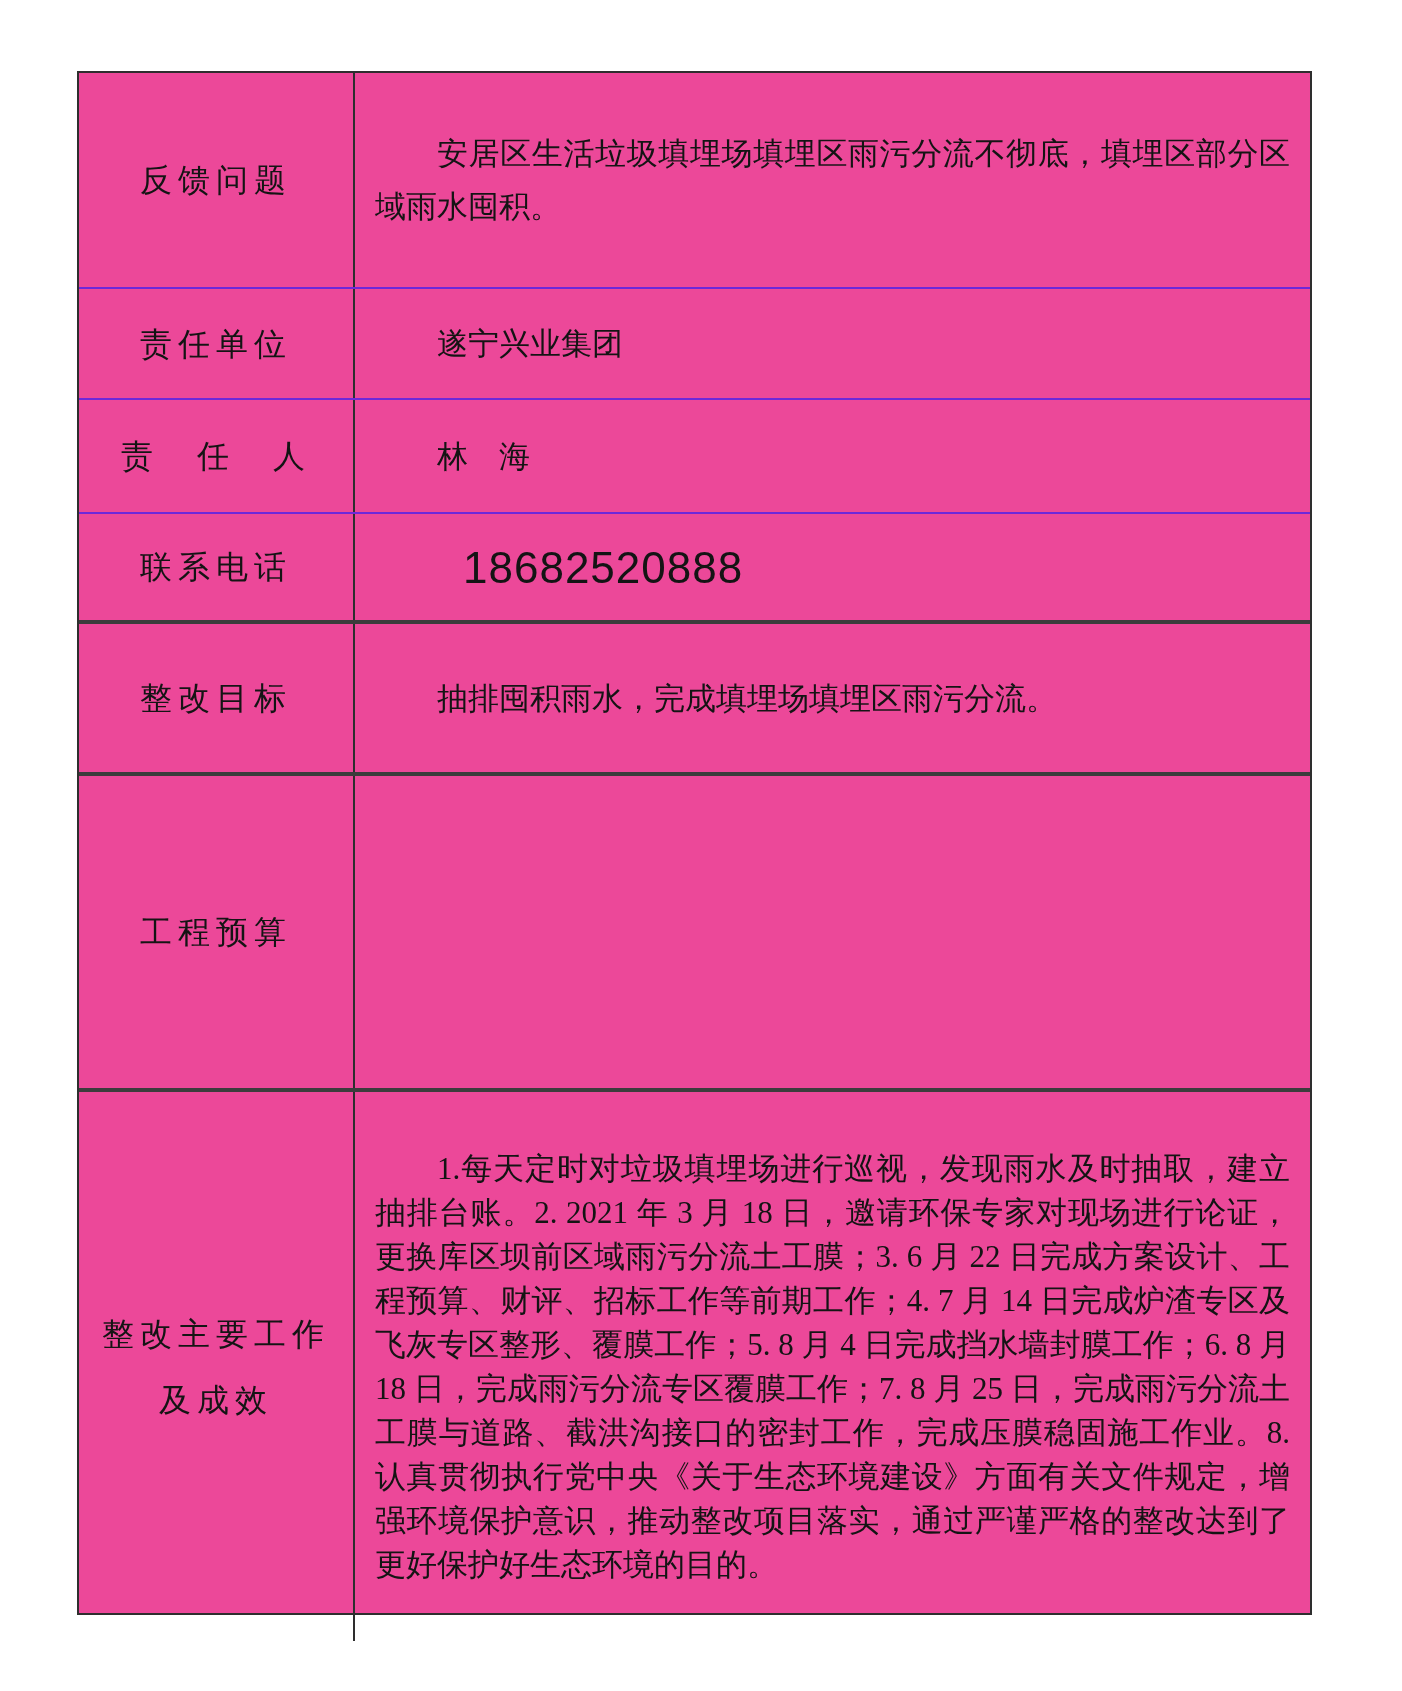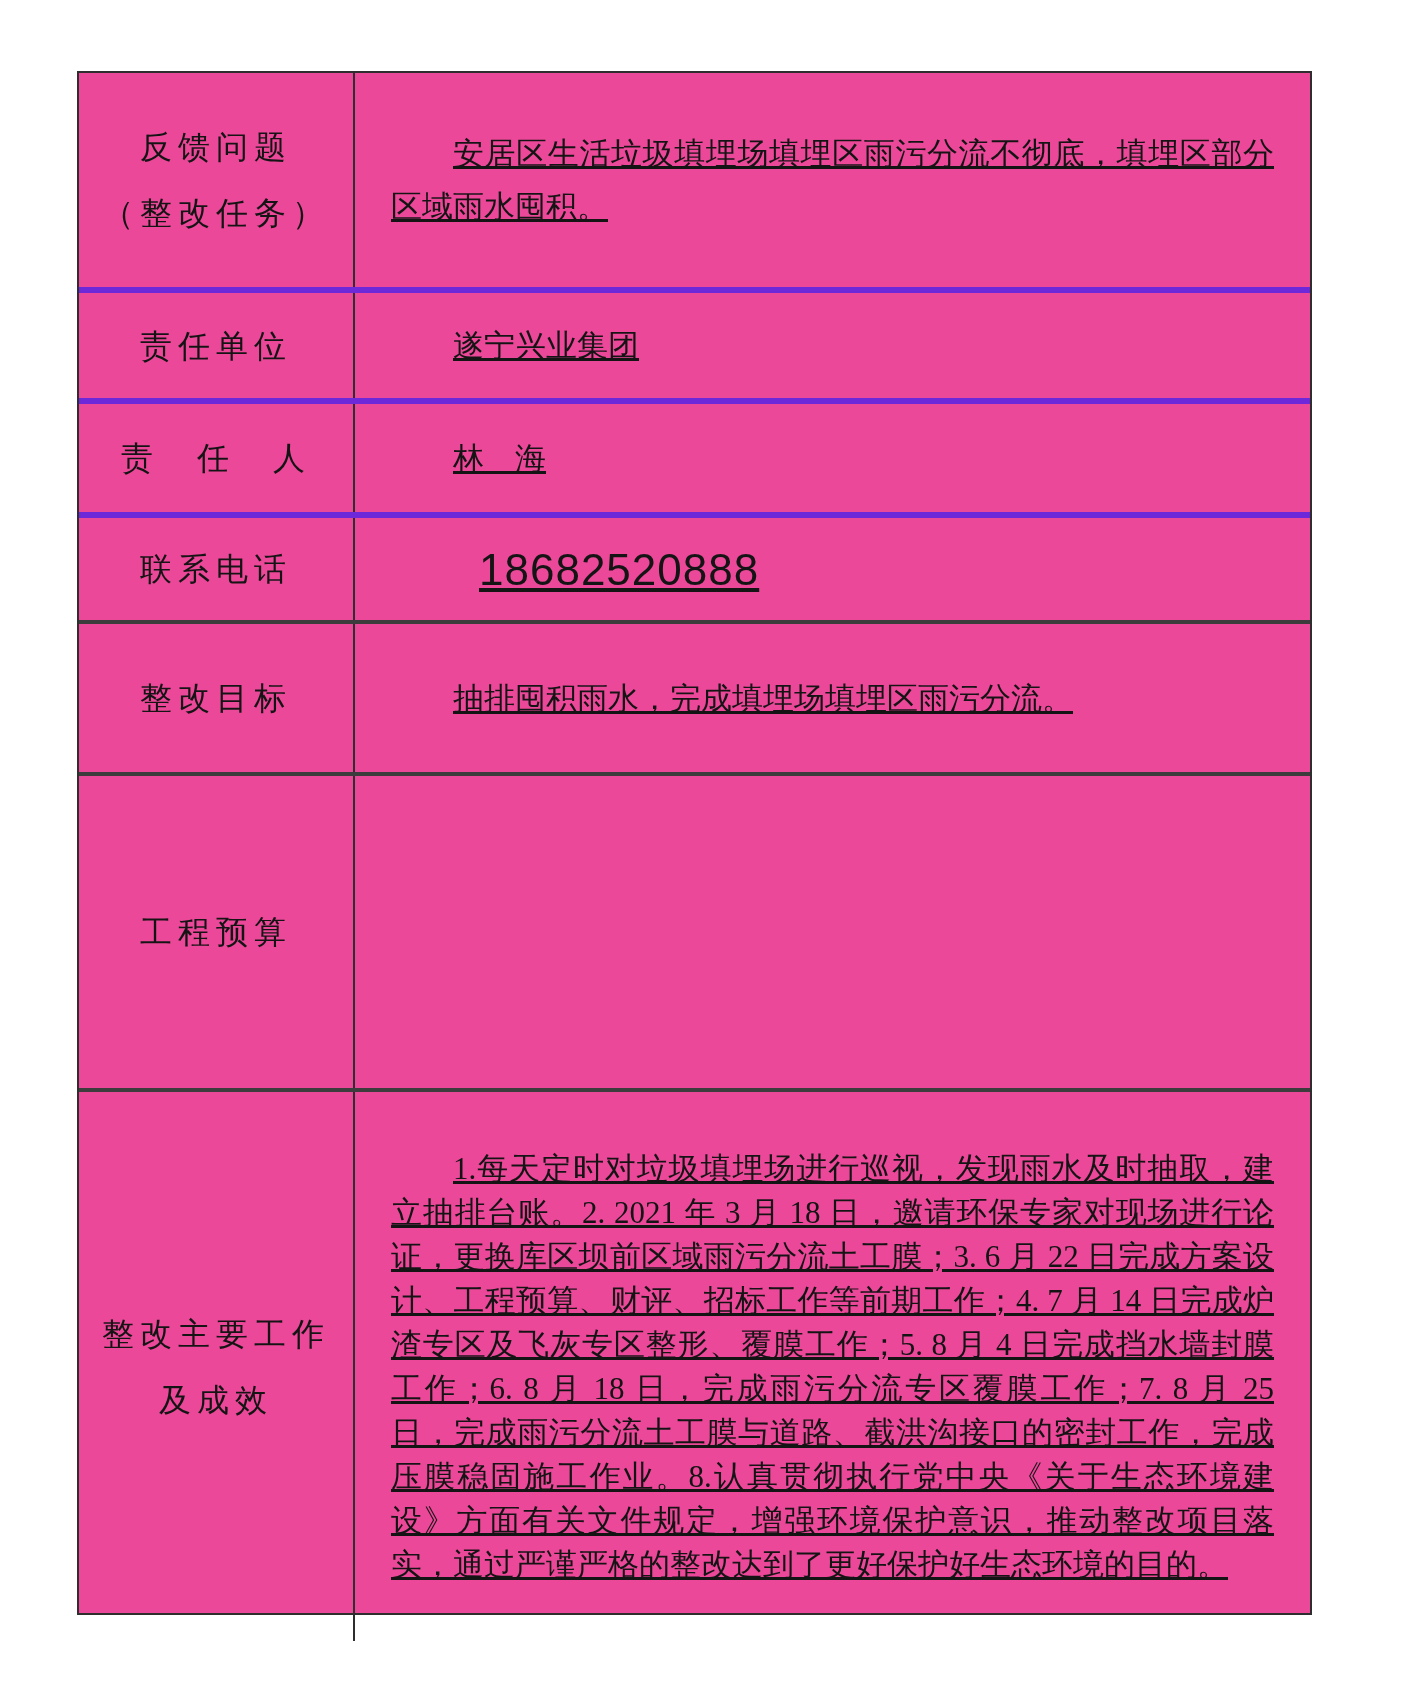--- a/index.html
+++ b/index.html
@@ -25,21 +25,21 @@
     box-sizing: border-box;
     background: #ec4899;
     display: flex;
     flex-direction: column;
   }
   .t-row {
     display: flex;
     box-sizing: border-box;
     flex: 0 0 auto;
   }
-  .t-row + .t-row { border-top: 6px solid #6d28d9; }
+  .t-row + .t-row { border-top: 2px solid #6d28d9; }
   .t-row.thick { border-top: 4px solid #3c3c3c; }
   .r1 { height: 214px; }
   .r2 { height: 111px; }
   .r3 { height: 114px; }
   .r4 { height: 108px; }
   .r5 { height: 152px; }
   .r6 { height: 316px; }
   .r7 { height: 553px; }
   .cell-label {
     width: 276px;
@@ -61,45 +61,43 @@
   .cell-value {
     flex: 1 1 auto;
     box-sizing: border-box;
     display: flex;
     flex-direction: column;
     justify-content: center;
     padding: 0 20px 0 20px;
     overflow: hidden;
   }
   .value-text {
-    margin: 16px;
+    margin: 0;
     font-size: 31px;
     text-indent: 2em;
     text-align: justify;
     overflow-wrap: break-word;
-    text-decoration: underline;
   }
   .v-loose { line-height: 53px; }
   .v-mid   { line-height: 46px; }
   .v-tight { line-height: 44px; }
   .v-phone {
     font-family: "Liberation Sans", "DejaVu Sans", sans-serif;
     font-size: 44px;
     letter-spacing: 1px;
   }
 </style>
 </head>
 <body>
 
 <div class="doc-table">
 
   <div class="t-row r1">
     <div class="cell-label">
       <div class="label-line">反馈问题</div>
-      <div class="label-line">（整改任务）</div>
     </div>
     <div class="cell-value">
       <p class="value-text v-loose">安居区生活垃圾填埋场填埋区雨污分流不彻底，填埋区部分区域雨水囤积。</p>
     </div>
   </div>
 
   <div class="t-row r2">
     <div class="cell-label">
       <div class="label-line">责任单位</div>
     </div>

